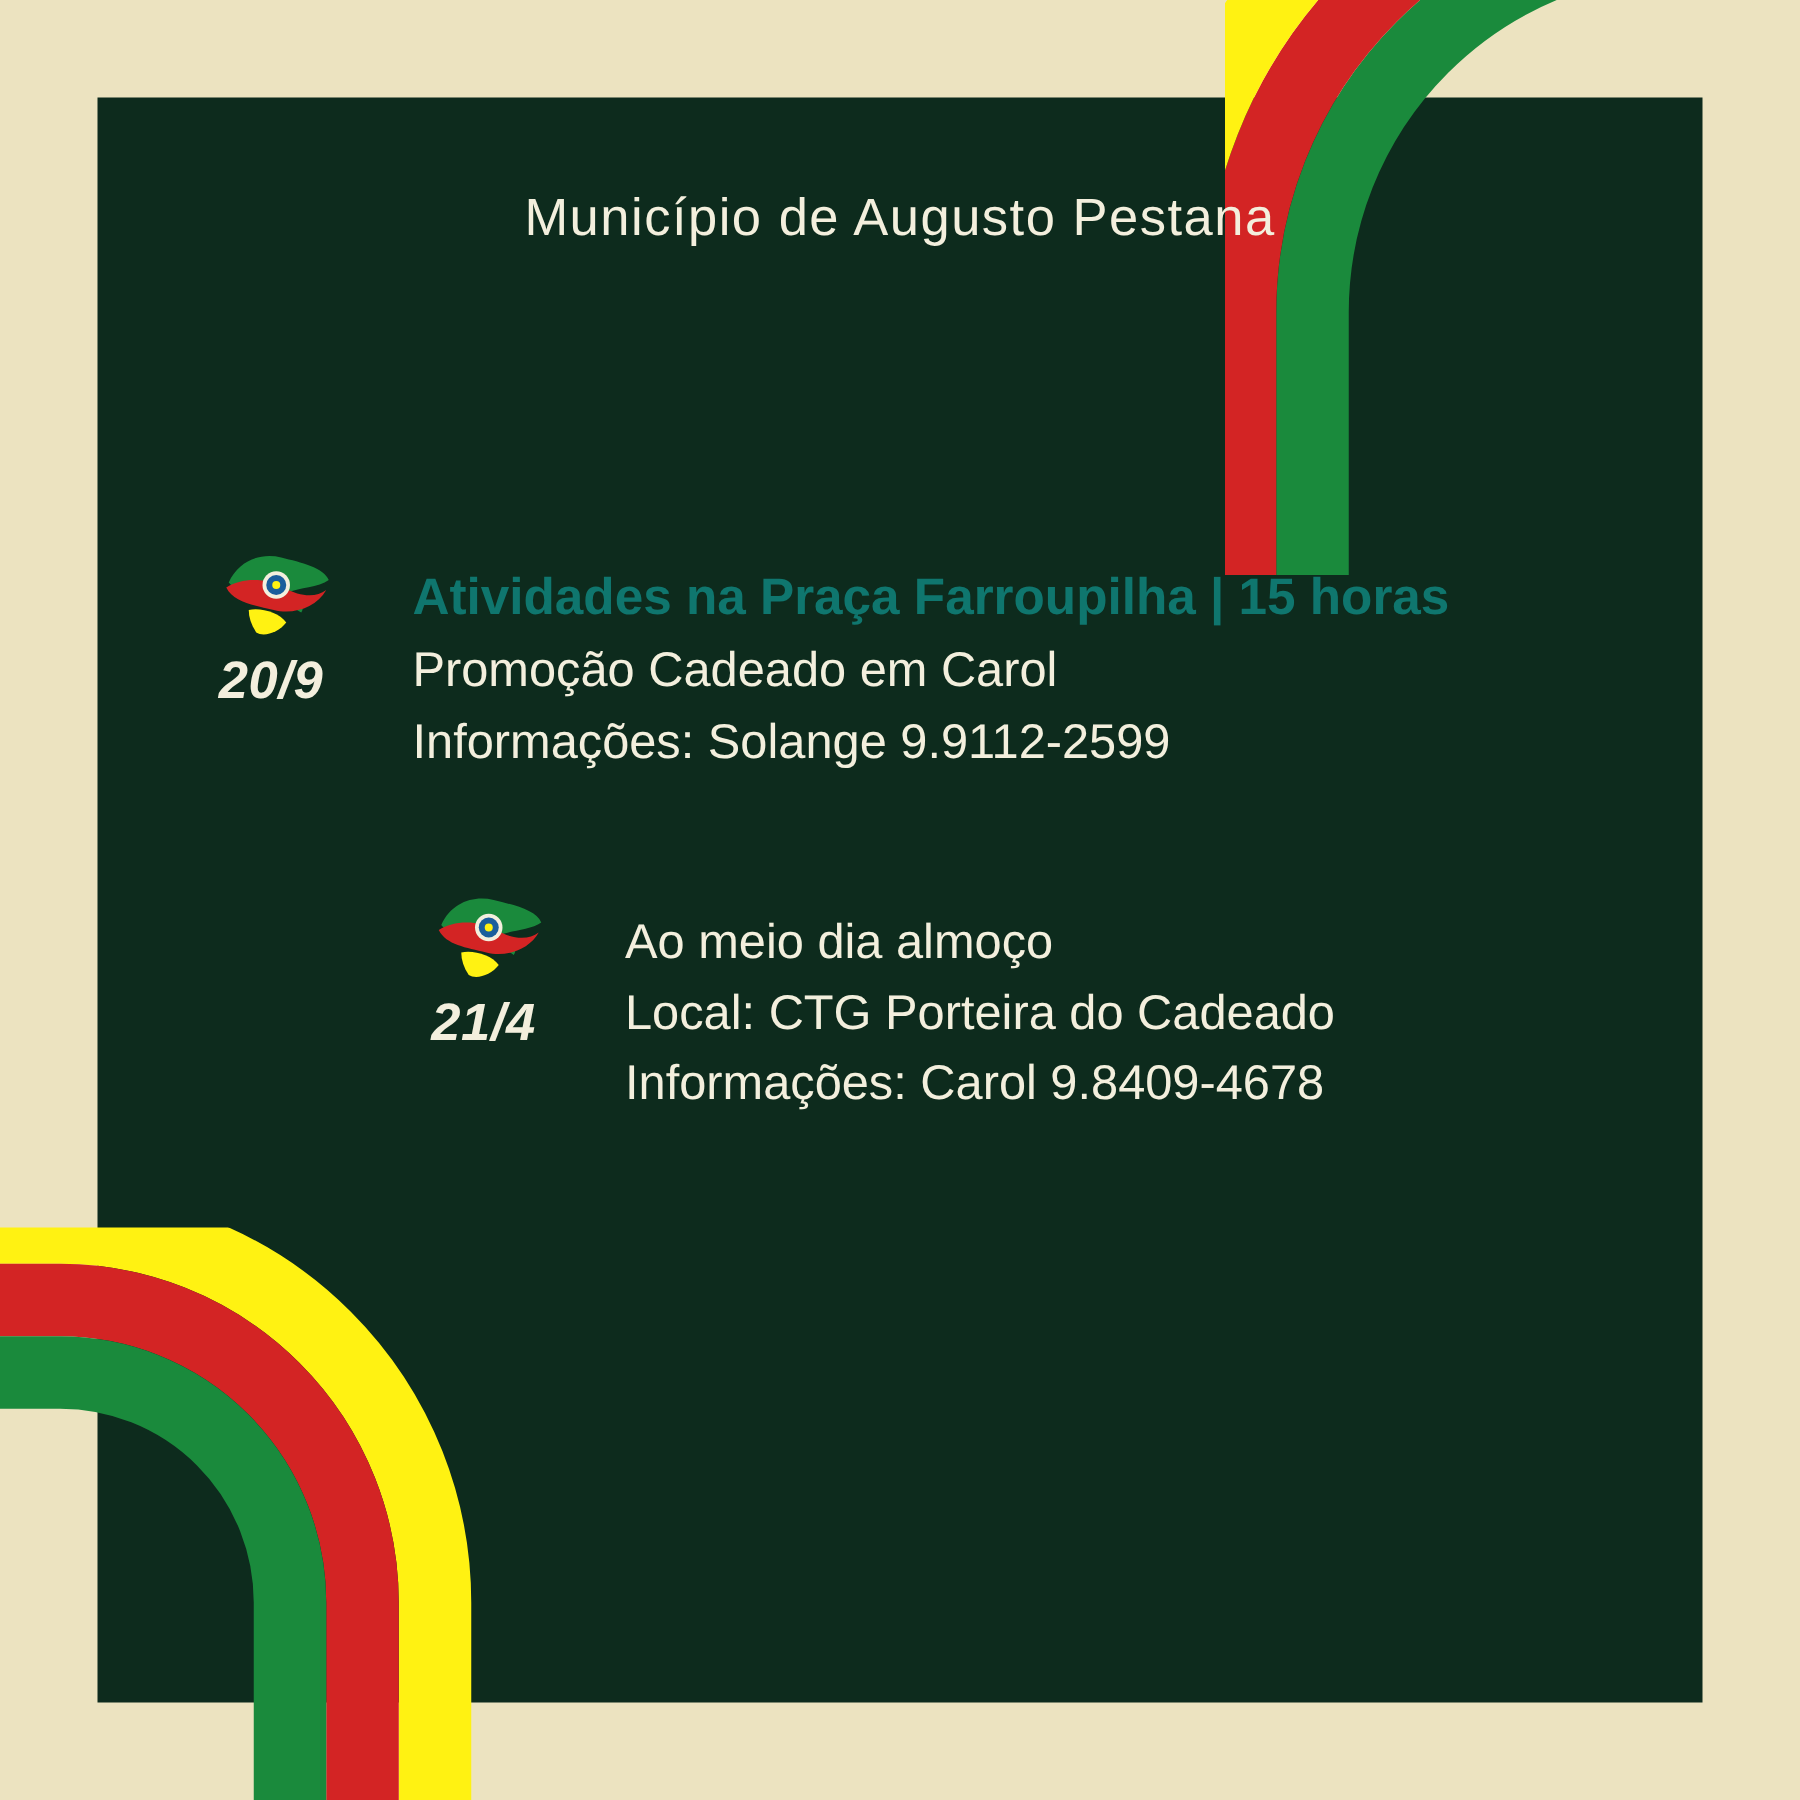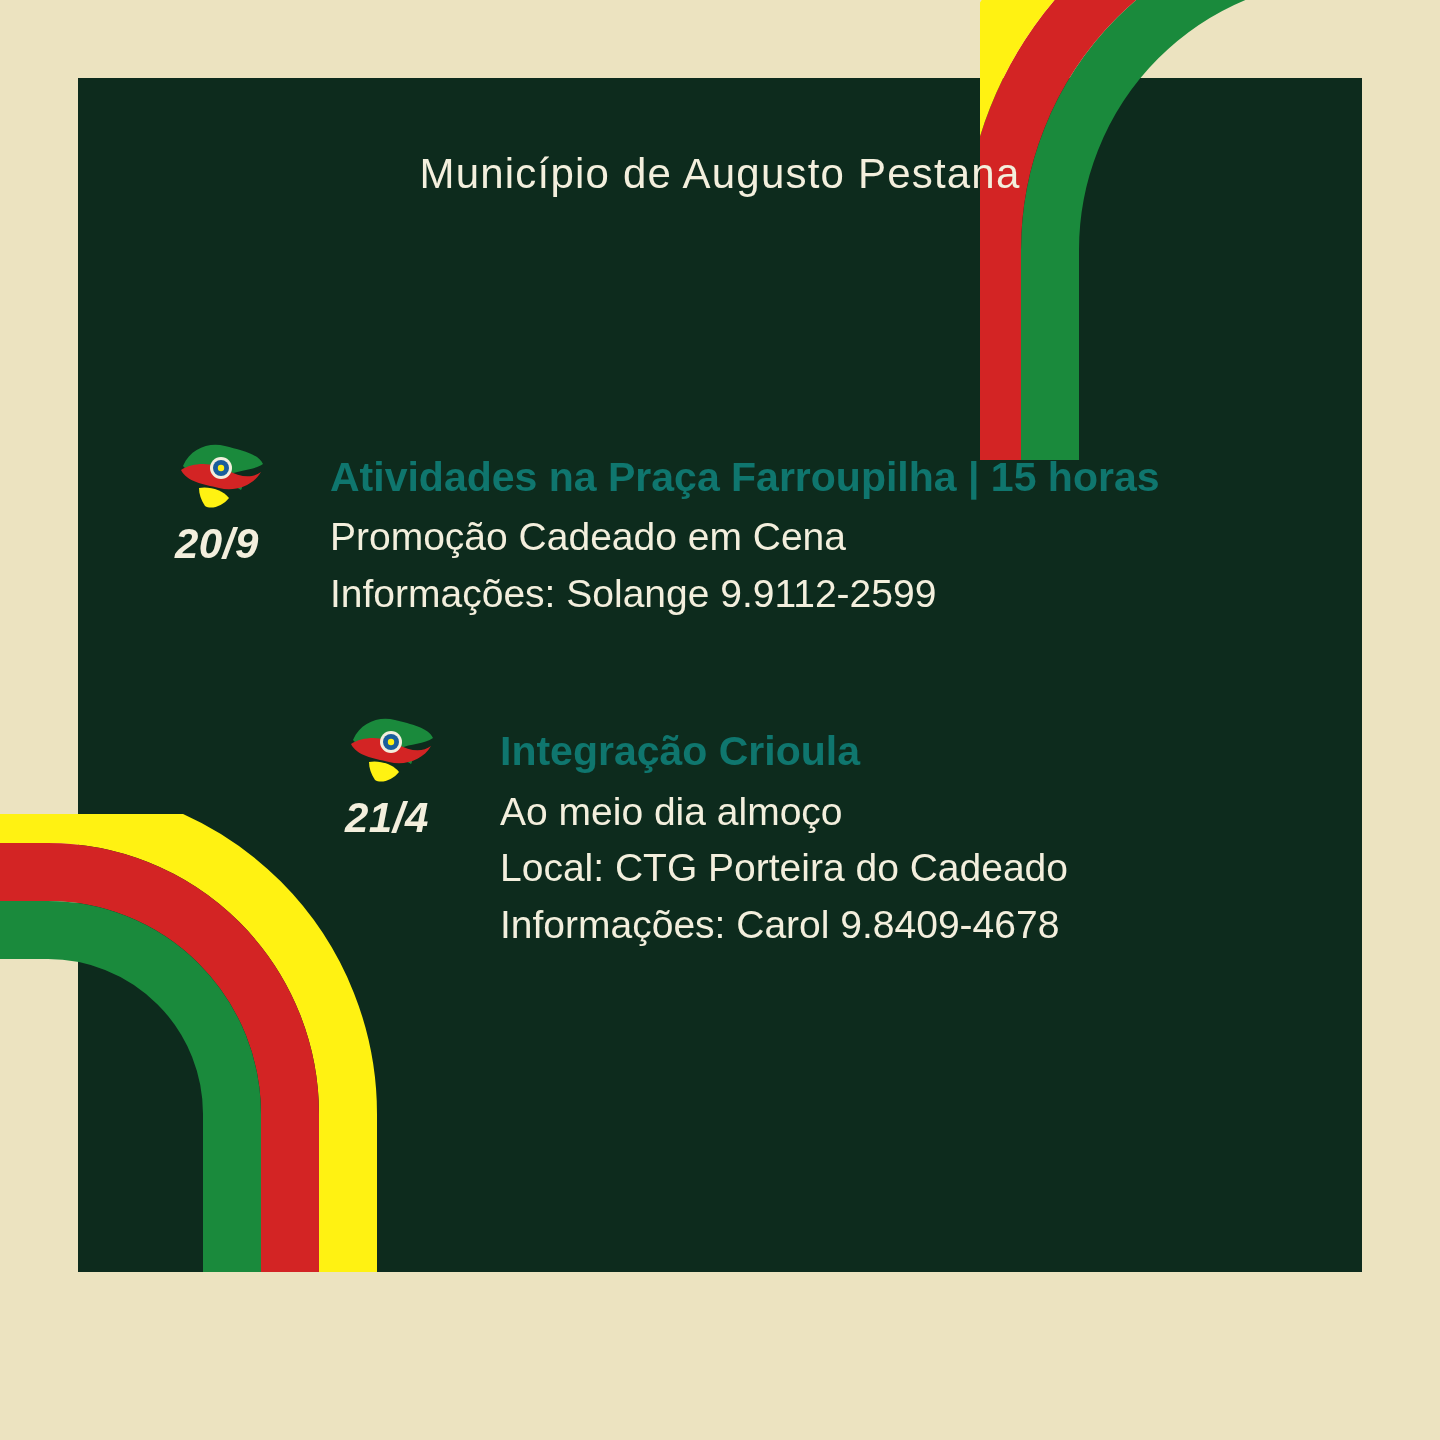--- a/index.html
+++ b/index.html
@@ -9,21 +9,21 @@
   body {
     width: 1440px;
     height: 1440px;
     background: #ece3c0;
     font-family: "Liberation Sans", sans-serif;
     overflow: hidden;
   }
   .poster {
     position: relative;
     width: 1440px;
-    height: 1272px;
+    height: 1440px;
     background: #ece3c0;
     overflow: hidden;
   }
   .card {
     position: absolute;
     left: 78px;
     top: 78px;
     width: 1284px;
     height: 1284px;
     background: #0d2b1d;
@@ -143,41 +143,40 @@
             <path d="M24,48 C34,46 48,50 54,58 C48,66 36,70 30,66 C26,60 24,54 24,48 Z" fill="#fff212"></path>
             <circle cx="46" cy="28" r="11" fill="#f3efdd"></circle>
             <circle cx="46" cy="28" r="8" fill="#1a5e9c"></circle>
             <circle cx="46" cy="28" r="3.2" fill="#fff212"></circle>
           </svg>
         </span>
         <span class="event-date">20/9</span>
       </div>
       <div class="event-body">
         <div class="event-title">Atividades na Praça Farroupilha | 15 horas</div>
-        <div class="event-line">Promoção Cadeado em Cena</div>
+        <div class="event-line">Promoção Cadeado em Carol</div>
         <div class="event-line">Informações: Solange 9.9112-2599</div>
       </div>
     </div>
 
     <div class="event event-2">
       <div class="event-side">
         <span class="flag-icon">
           <svg width="92" height="74" viewBox="0 0 92 74" aria-hidden="true">
             <path d="M8,26 C16,8 34,2 50,6 C66,10 84,14 88,24 C80,30 64,30 56,34 C64,38 70,44 66,50 C58,44 44,42 36,46 C30,38 16,36 8,26 Z" fill="#1a8a3c"></path>
             <path d="M6,30 C18,22 38,22 52,30 C66,38 78,38 86,32 C78,46 60,52 44,48 C28,44 12,42 6,30 Z" fill="#d32424"></path>
             <path d="M24,48 C34,46 48,50 54,58 C48,66 36,70 30,66 C26,60 24,54 24,48 Z" fill="#fff212"></path>
             <circle cx="46" cy="28" r="11" fill="#f3efdd"></circle>
             <circle cx="46" cy="28" r="8" fill="#1a5e9c"></circle>
             <circle cx="46" cy="28" r="3.2" fill="#fff212"></circle>
           </svg>
         </span>
         <span class="event-date">21/4</span>
       </div>
       <div class="event-body">
-        <div class="event-title">Integração Crioula</div>
         <div class="event-line">Ao meio dia almoço</div>
         <div class="event-line">Local: CTG Porteira do Cadeado</div>
         <div class="event-line">Informações: Carol 9.8409-4678</div>
       </div>
     </div>
 
   </div>
 </div>
 
 </body></html>

